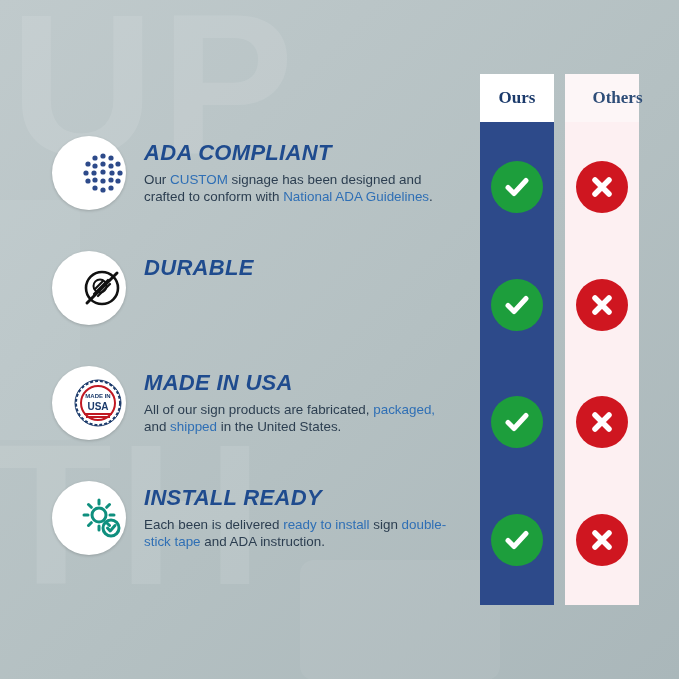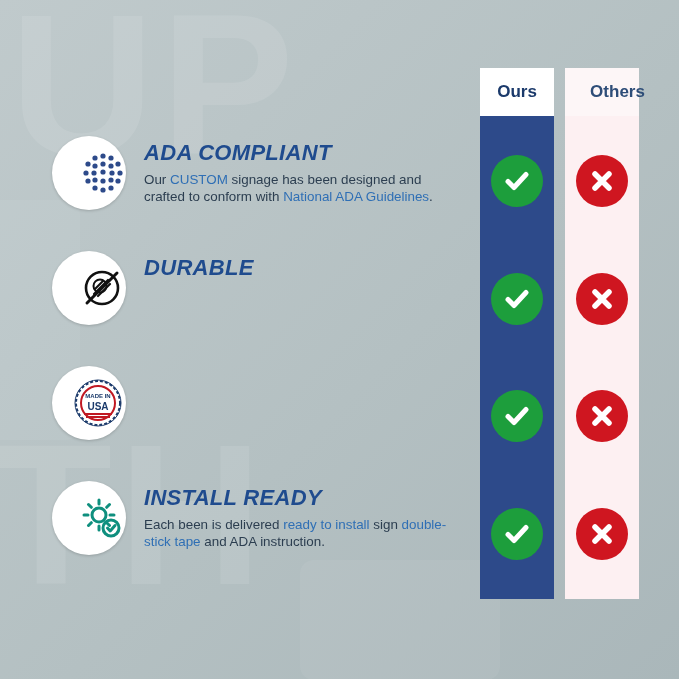--- a/index.html
+++ b/index.html
@@ -92,22 +92,23 @@
     color: #2f6fb5;
   }
   
   .columns {
     position: absolute;
     top: 68px;
     left: 480px;
   }
   .col {
     position: absolute;
-    top: 0;
+    top: 6px;
     width: 74px;
+    font-family: Liberation Serif, serif;
   }
   .col-ours { left: 0; }
   .col-others { left: 85px; }
   .col-head {
     height: 48px;
     background: #ffffff;
     display: flex;
     align-items: center;
     justify-content: center;
     font-weight: bold;
@@ -214,20 +215,24 @@
         <svg width="56" height="56" viewBox="0 0 56 56">
           <circle cx="28" cy="28" r="23" fill="#ffffff" stroke="#1b3a6b" stroke-width="1"></circle>
           <circle cx="28" cy="28" r="22" fill="none" stroke="#1b3a6b" stroke-width="2" stroke-dasharray="3 2"></circle>
           <circle cx="28" cy="28" r="17" fill="#ffffff" stroke="#c01822" stroke-width="2"></circle>
           <text x="28" y="23" font-family="Liberation Sans, sans-serif" font-size="6" font-weight="bold" fill="#1b3a6b" text-anchor="middle">MADE IN</text>
           <text x="28" y="35" font-family="Liberation Sans, sans-serif" font-size="10" font-weight="bold" fill="#1b3a6b" text-anchor="middle">USA</text>
           <rect x="14" y="38" width="28" height="2" fill="#c01822"></rect>
           <rect x="16" y="41" width="24" height="2" fill="#c01822"></rect>
         </svg>
       </div>
+      <div class="feature-text">
+        <div class="feature-title">MADE IN USA</div>
+        <div class="feature-desc"><span>All of our sign products are fabricated, </span><span class="hl">packaged,</span><span> and </span><span class="hl">shipped</span><span> in the United States.</span></div>
+      </div>
     </div>
 
     <div class="feature">
       <div class="feature-icon">
         <svg width="48" height="48" viewBox="0 0 48 48">
           <g fill="none" stroke="#0f8f7e" stroke-width="3">
             <circle cx="21" cy="21" r="7"></circle>
             <path d="M21 6 L21 10 M21 32 L21 36 M6 21 L10 21 M32 21 L36 21
                      M10.5 10.5 L13.3 13.3 M28.7 28.7 L31.5 31.5
                      M31.5 10.5 L28.7 13.3 M13.3 28.7 L10.5 31.5" stroke-linecap="round"></path>

